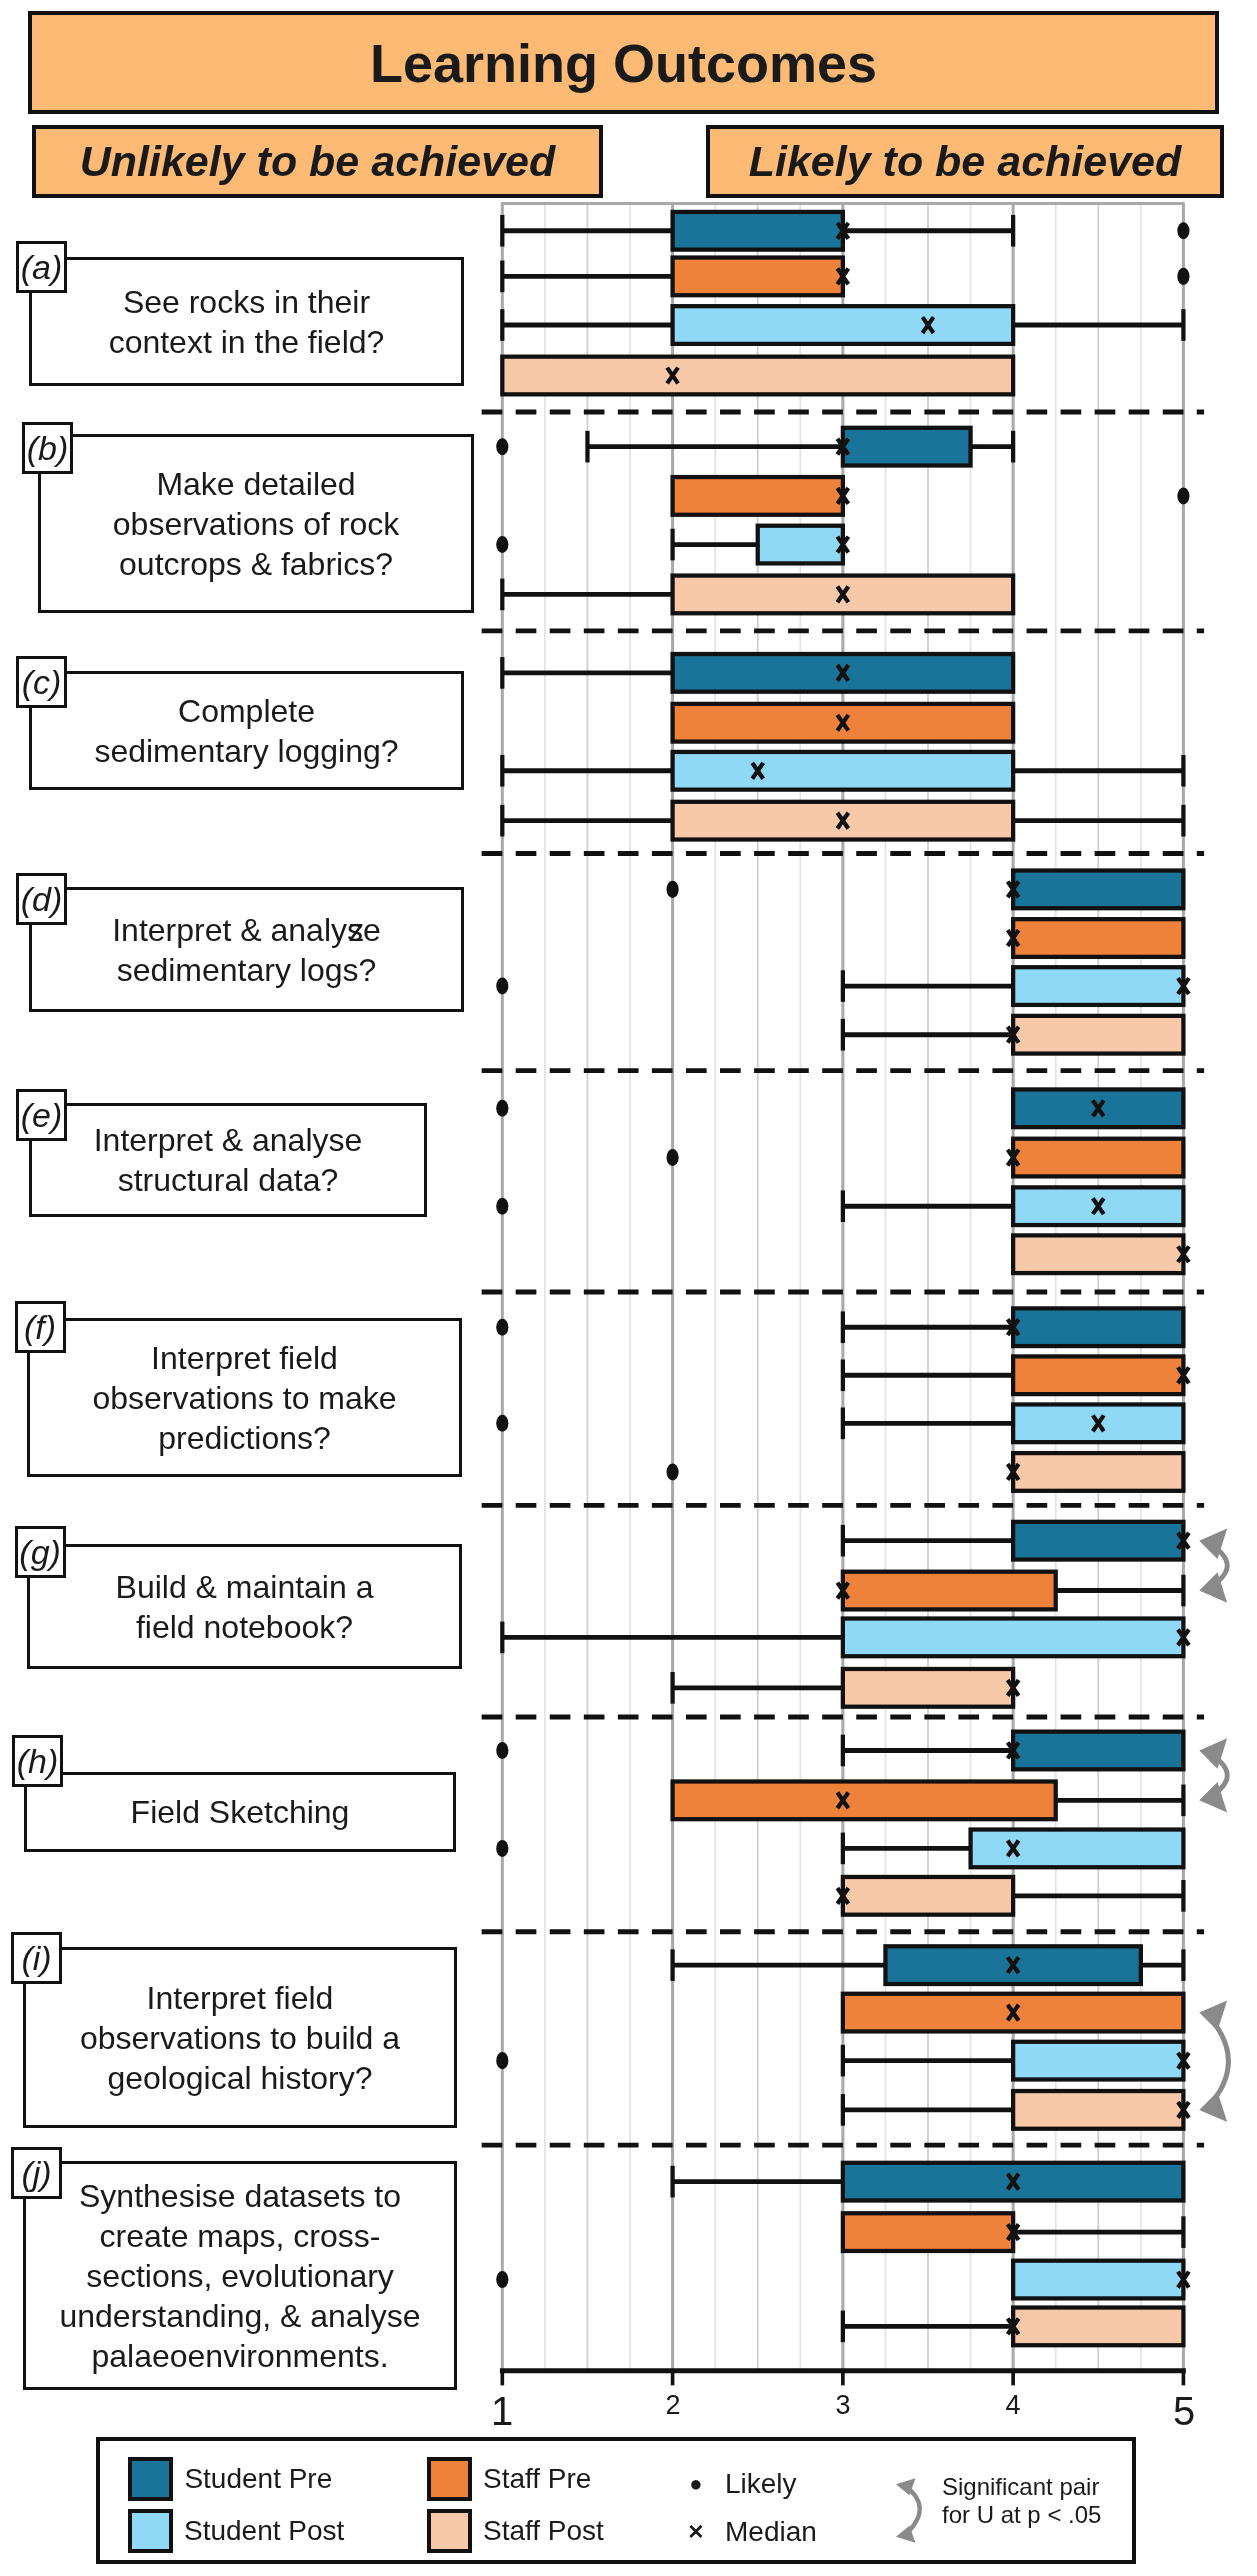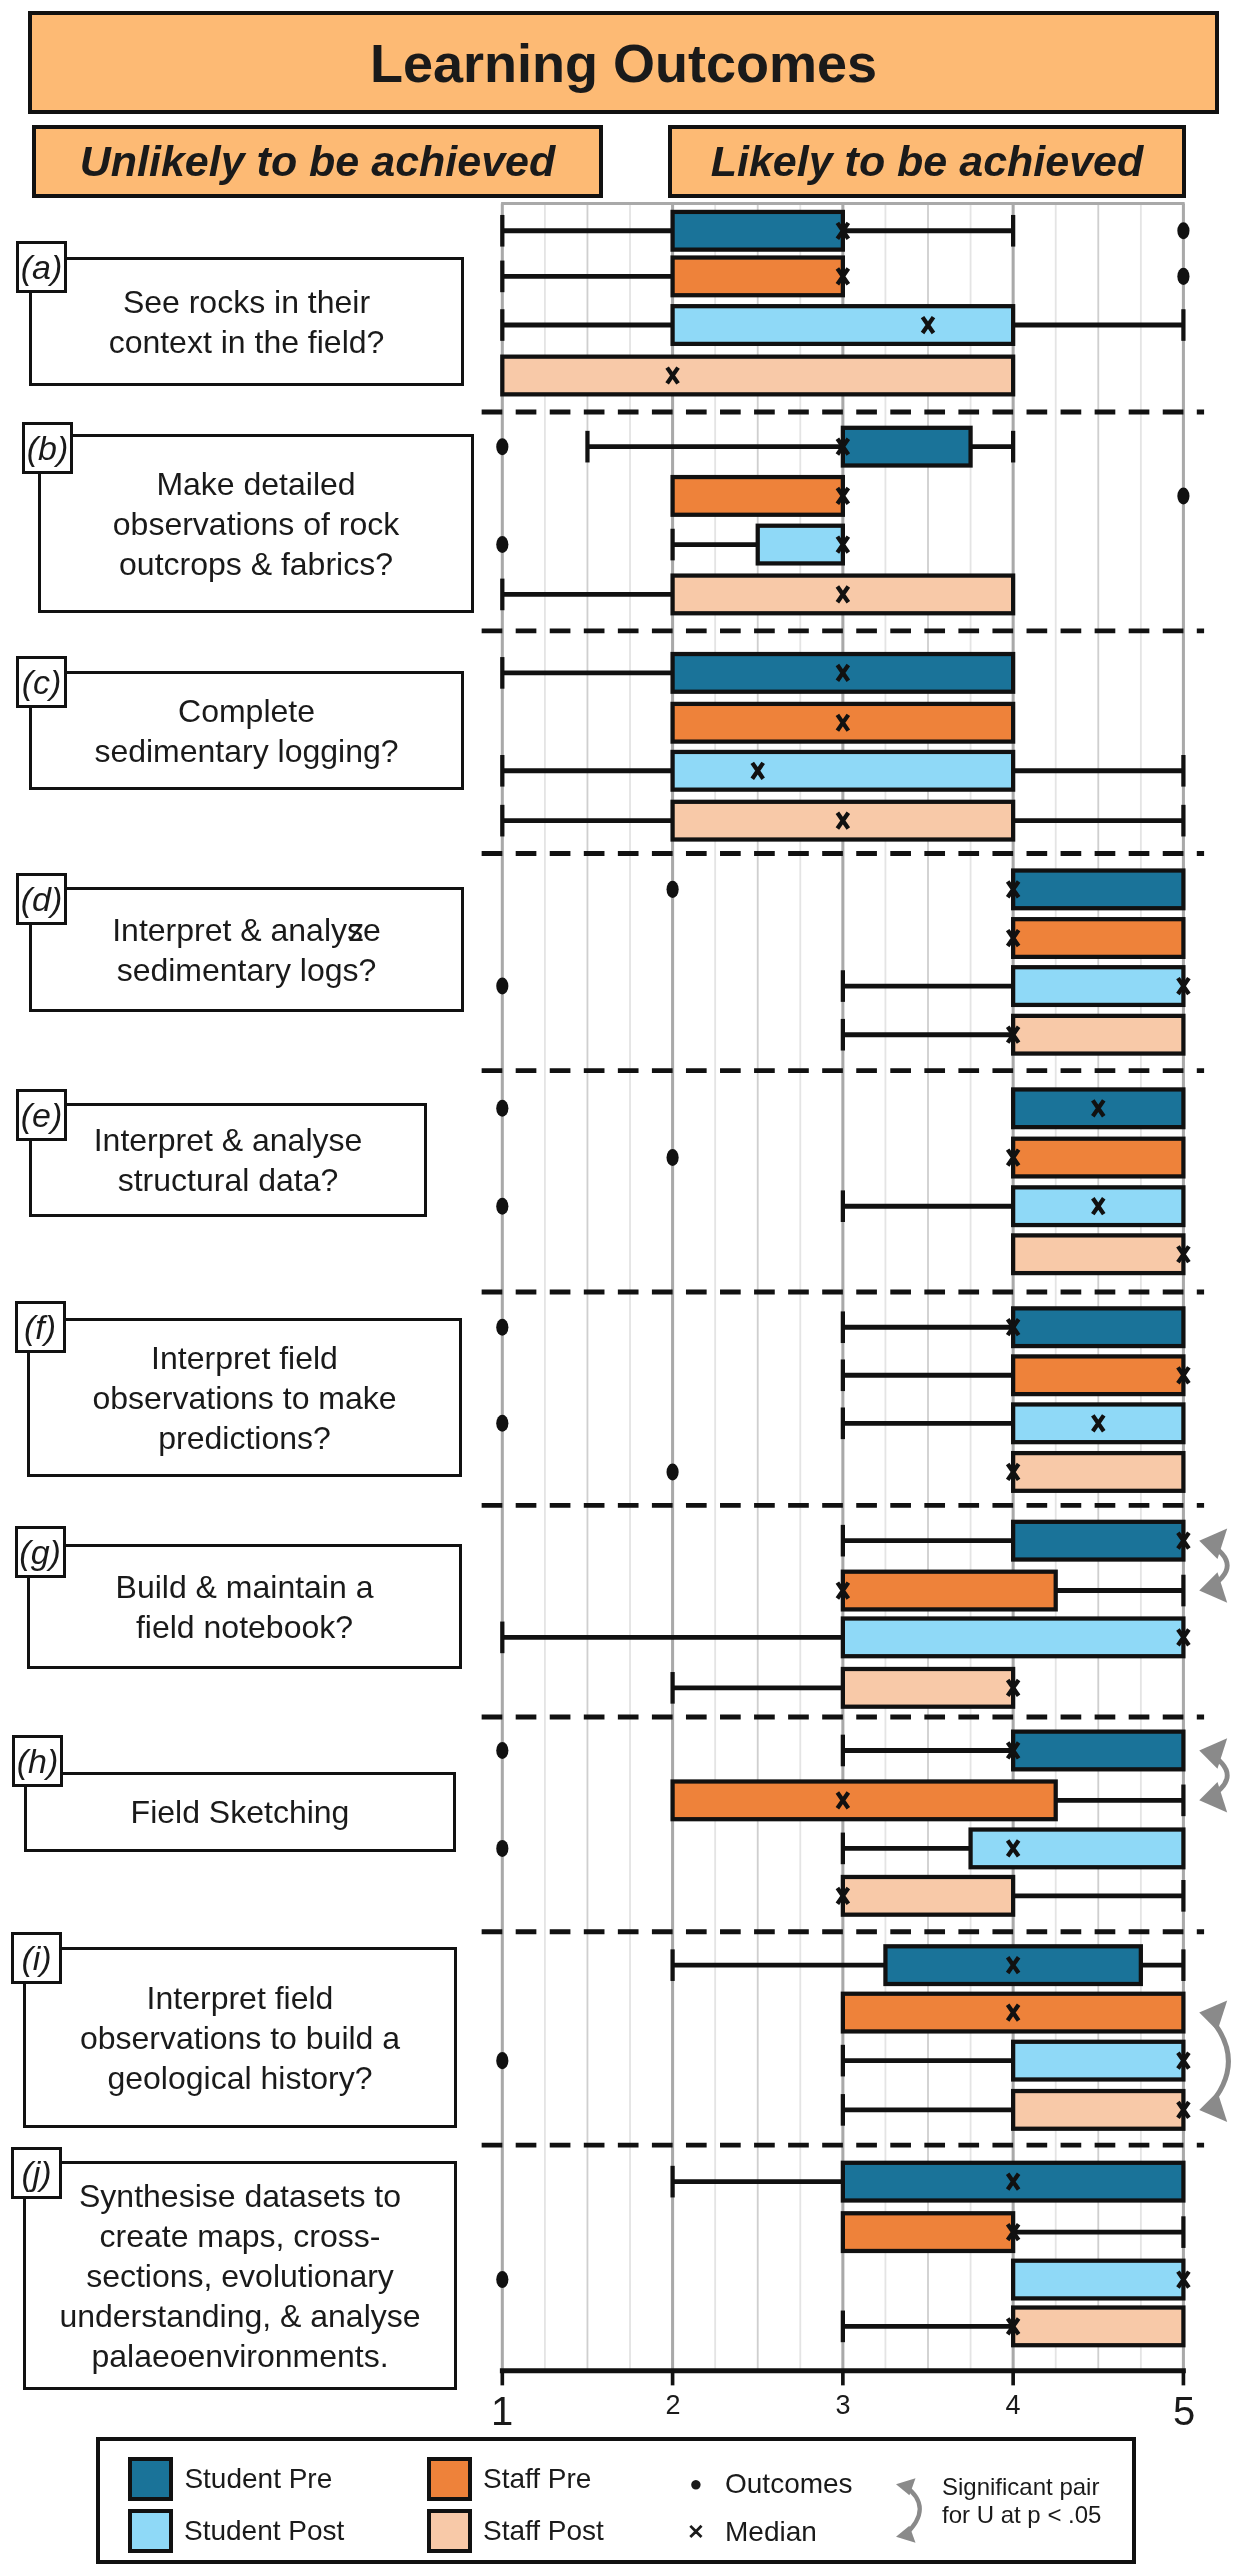--- a/index.html
+++ b/index.html
@@ -3,21 +3,21 @@
 <meta charset="utf-8">
 <style>
   html, body { margin:0; padding:0; background:#ffffff; }
   body { width:1257px; height:2576px; position:relative; overflow:hidden;
          font-family:"Liberation Sans", sans-serif; color:#1a1a1a; }
   .box { position:absolute; box-sizing:border-box; border:4.3px solid #111; background:#fdba74;
          display:flex; align-items:center; justify-content:center; text-align:center; }
   #title-box { left:28px; top:11px; width:1191px; height:103px; }
   #title-box span { font-weight:bold; font-size:54px; letter-spacing:0px; }
   #unlikely-box { left:32px; top:125px; width:571px; height:73px; }
-  #likely-box { left:668px; top:125px; width:518px; height:73px; }
+  #likely-box { left:706px; top:125px; width:518px; height:73px; }
   .hdr { font-weight:bold; font-style:italic; font-size:43px; }
   .lbl-box { position:absolute; box-sizing:border-box; border:3.6px solid #111; background:#fff;
              display:flex; align-items:center; justify-content:center; text-align:center;
              font-size:32px; line-height:40px; padding:0 8.5px; }
   .tag { position:absolute; box-sizing:border-box; border:3px solid #111; background:#fff;
          font-style:italic; font-size:34px; display:flex; align-items:center; justify-content:center;
          width:51px; height:52px; z-index:3; }
   .lbl-text { white-space:pre-line; }
   .overs { position:relative; display:inline-block; }
   .overs .o2 { position:absolute; left:1.2px; top:0; }
@@ -333,21 +333,21 @@
   <div class="leg-item" style="left:327px;top:16px;">
     <div class="swatch" style="background:#ee823a"></div>
     <span>Staff Pre</span>
   </div>
   <div class="leg-item" style="left:327px;top:68px;">
     <div class="swatch" style="background:#f8c9a8"></div>
     <span>Staff Post</span>
   </div>
   <div class="leg-item" style="left:584px;top:27px;">
     <span class="leg-sym" style="font-size:22px">●</span>
-    <span>Outcomes</span>
+    <span>Likely</span>
   </div>
   <div class="leg-item" style="left:584px;top:75px;">
     <span class="leg-sym" style="font-size:20.7px">✕</span>
     <span>Median</span>
   </div>
   <svg style="position:absolute;left:791px;top:36px;" width="49" height="67" viewBox="0 0 80 110">
     <path d="M 22 14 Q 72 50 22 96" fill="none" stroke="#8a8a8a" stroke-width="7"></path>
     <polygon points="8,12 40,2 30,30" fill="#8a8a8a"></polygon>
     <polygon points="8,98 30,80 40,108" fill="#8a8a8a"></polygon>
   </svg>

